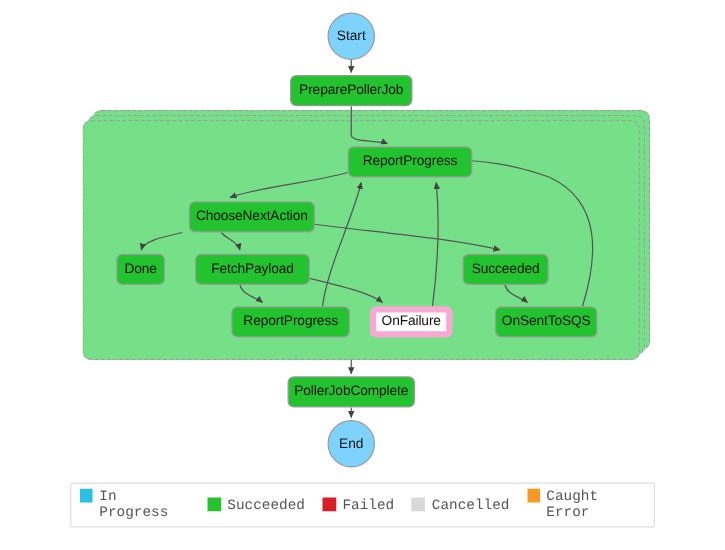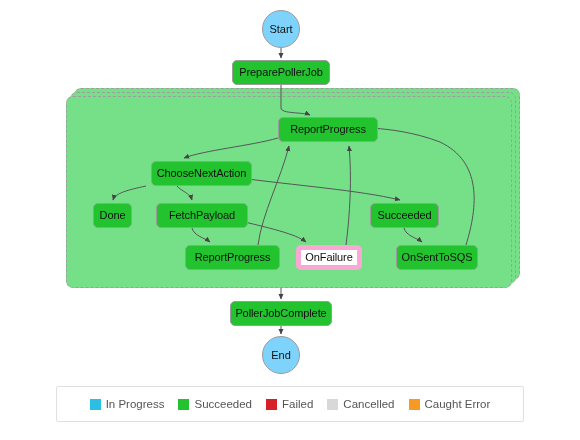--- a/index.html
+++ b/index.html
@@ -85,22 +85,22 @@
     background: #ffffff;
     border: 1px solid #e0e0e0;
     border-radius: 2px;
     box-sizing: border-box;
     display: flex;
     align-items: center;
     justify-content: center;
   }
   .legend-item {
     display: flex;
-    align-items: center;
     margin: 0 7px;
+    font-family: Liberation Mono, monospace;
   }
   .swatch {
     width: 11px;
     height: 11px;
     margin-right: 5px;
     display: inline-block;
   }
   .legend-label {
     font-size: 11.5px;
     color: #555555;

